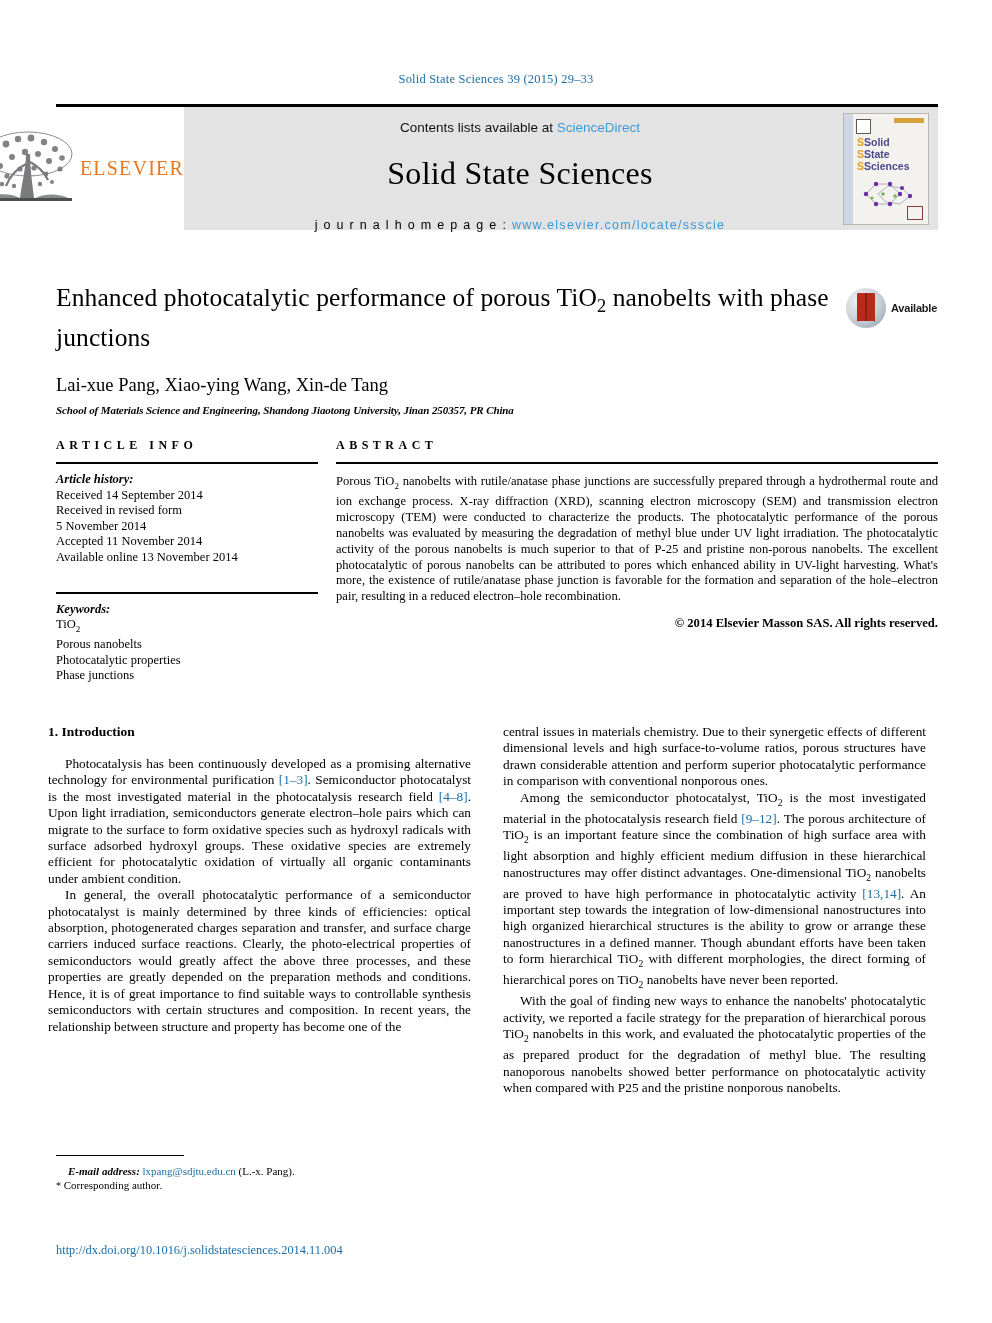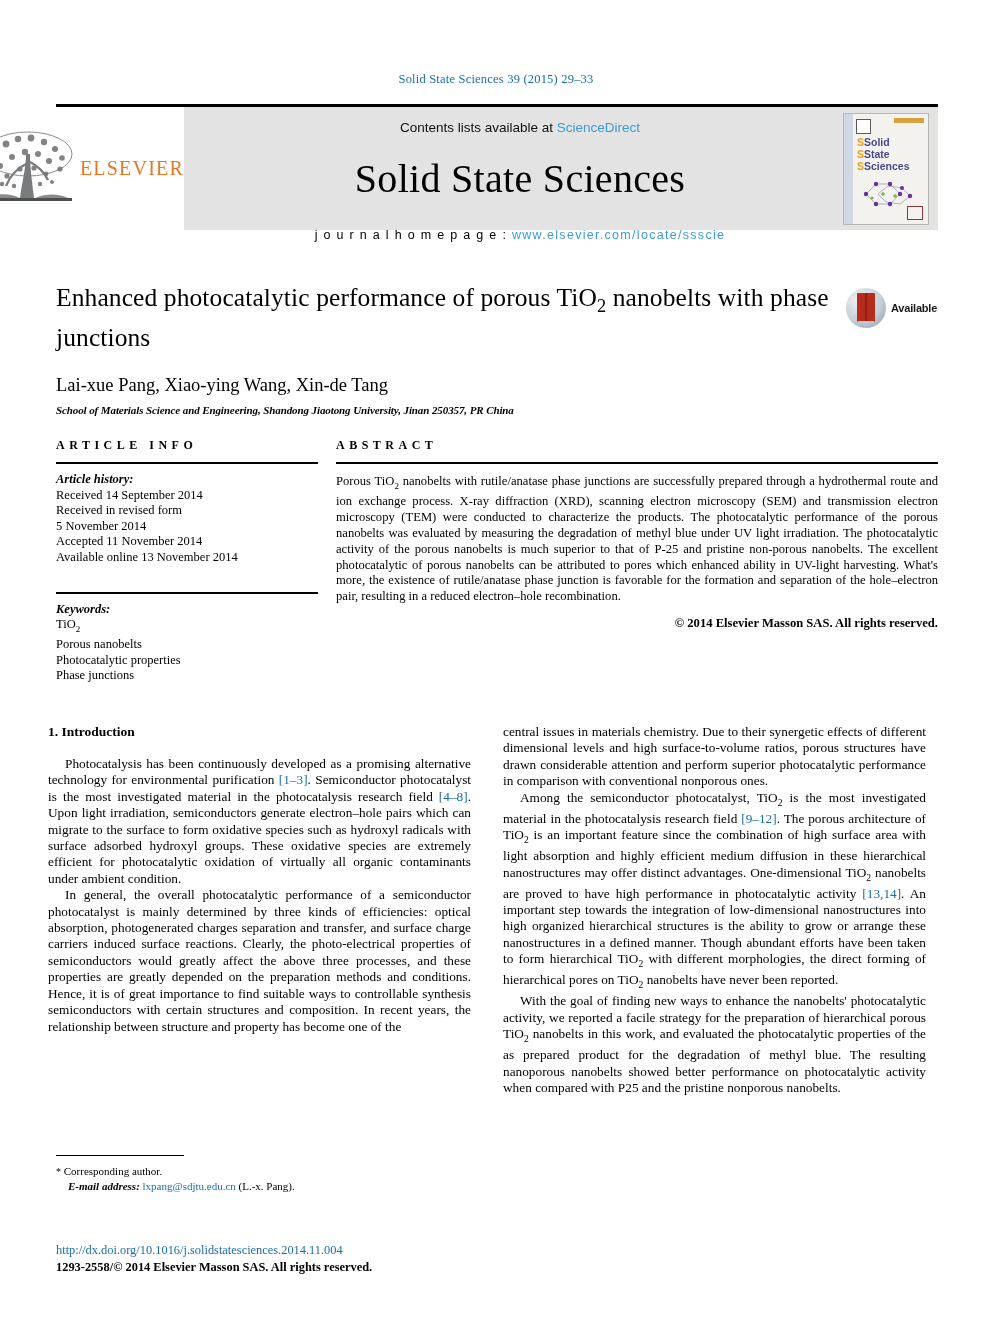--- a/index.html
+++ b/index.html
@@ -76,21 +76,21 @@
     box-sizing: border-box;
     padding-left: 22px;
   }
   .contents-line {
     font-size: 13.5px;
     font-family: "Liberation Sans", sans-serif;
     color: #111;
   }
   .contents-line .sd { color: #3a9bd9; }
   .journal-title {
-    font-size: 40px;
+    font-size: 32px;
     font-family: "Liberation Serif", serif;
     margin-top: 20px;
     letter-spacing: 0.3px;
   }
   .homepage-line {
     margin-top: 26px;
     font-size: 12.5px;
     font-family: "Liberation Sans", sans-serif;
     letter-spacing: 1.3px;
   }
@@ -408,27 +408,26 @@
     </div>
     <div class="bcol">
       <p class="para cont"><span>central issues in materials chemistry. Due to their synergetic effects of different dimensional levels and high surface-to-volume ratios, porous structures have drawn considerable attention and perform superior photocatalytic performance in comparison with conventional nonporous ones.</span></p>
       <p class="para"><span>Among the semiconductor photocatalyst, TiO</span><sub>2</sub><span> is the most investigated material in the photocatalysis research field </span><span class="ref">[9–12]</span><span>. The porous architecture of TiO</span><sub>2</sub><span> is an important feature since the combination of high surface area with light absorption and highly efficient medium diffusion in these hierarchical nanostructures may offer distinct advantages. One-dimensional TiO</span><sub>2</sub><span> nanobelts are proved to have high performance in photocatalytic activity </span><span class="ref">[13,14]</span><span>. An important step towards the integration of low-dimensional nanostructures into high organized hierarchical structures is the ability to grow or arrange these nanostructures in a defined manner. Though abundant efforts have been taken to form hierarchical TiO</span><sub>2</sub><span> with different morphologies, the direct forming of hierarchical pores on TiO</span><sub>2</sub><span> nanobelts have never been reported.</span></p>
       <p class="para"><span>With the goal of finding new ways to enhance the nanobelts' photocatalytic activity, we reported a facile strategy for the preparation of hierarchical porous TiO</span><sub>2</sub><span> nanobelts in this work, and evaluated the photocatalytic properties of the as prepared product for the degradation of methyl blue. The resulting nanoporous nanobelts showed better performance on photocatalytic activity when compared with P25 and the pristine nonporous nanobelts.</span></p>
     </div>
   </div>
 
   <div class="footnote-area">
     <div class="fn-rule"></div>
-    <div class="fn-line">
-      <span class="star">*</span><span> Corresponding author.</span>
-    </div>
     <div class="fn-line" style="padding-left:12px;">
       <span class="em">E-mail address:</span>
       <span class="fn-mail">lxpang@sdjtu.edu.cn</span><span> (L.-x. Pang).</span>
     </div>
+    <div class="fn-line">
+      <span class="star">*</span><span> Corresponding author.</span>
+    </div>
   </div>
 
   <div class="doi-block">
     <div class="doi-link">http://dx.doi.org/10.1016/j.solidstatesciences.2014.11.004</div>
-    <div class="issn-line">1293-2558/© 2014 Elsevier Masson SAS. All rights reserved.</div>
   </div>
 
 </div>
 
 </body></html>

